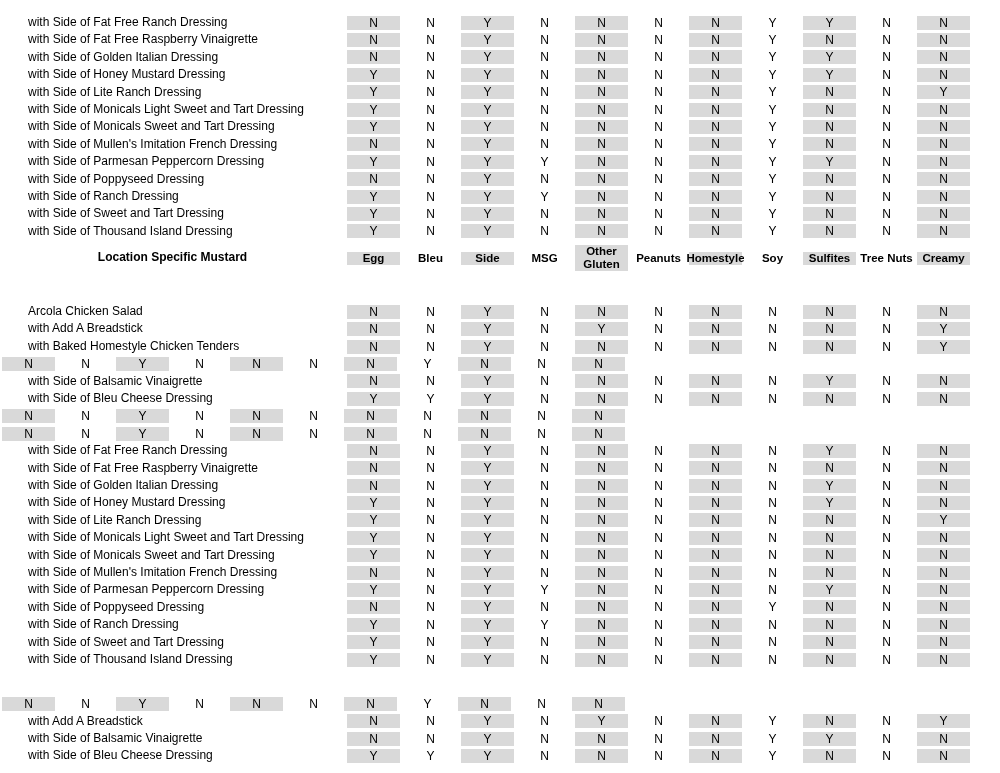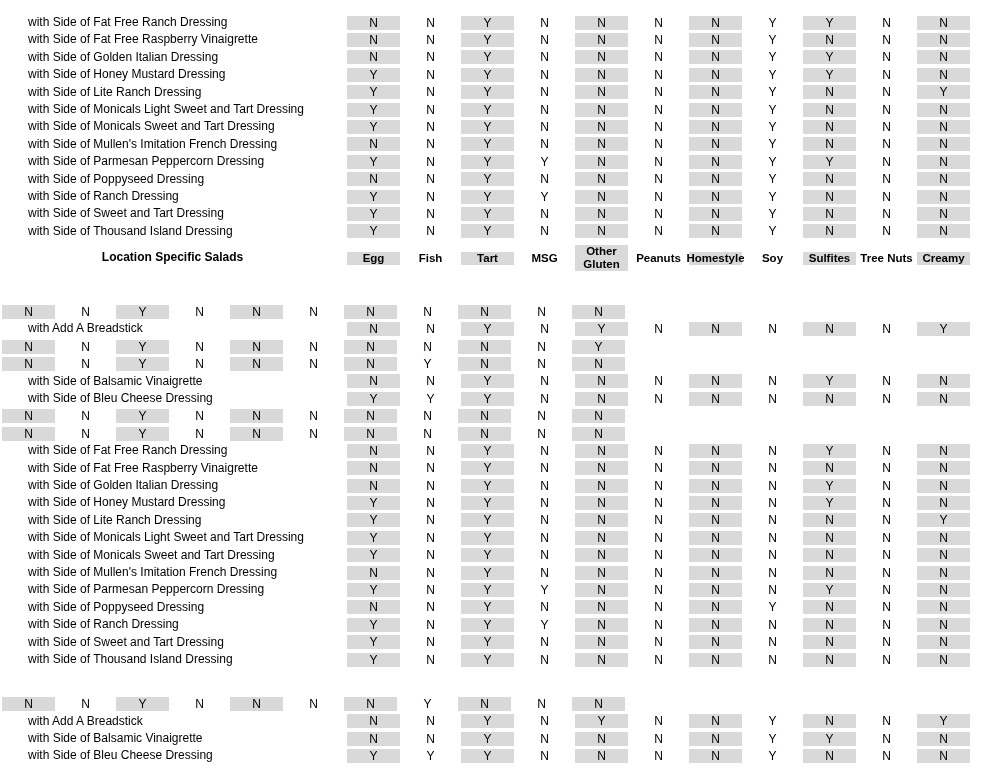--- a/index.html
+++ b/index.html
@@ -238,24 +238,24 @@
         <div class="cell shaded">N</div>
         <div class="cell">N</div>
         <div class="cell shaded">N</div>
         <div class="cell">Y</div>
         <div class="cell shaded">N</div>
         <div class="cell">N</div>
         <div class="cell shaded">N</div>
       </div>
     </div>
   <div class="row header-row" id="header-row">
-    <div class="name-cell">Location Specific Salads</div>
+    <div class="name-cell">Location Specific Mustard</div>
   <div class="cell shaded header-cell">Egg</div>
-      <div class="cell header-cell">Fish</div>
-      <div class="cell shaded header-cell">Tart</div>
+      <div class="cell header-cell">Bleu</div>
+      <div class="cell shaded header-cell">Side</div>
       <div class="cell header-cell">MSG</div>
       <div class="cell shaded header-cell">Other Gluten</div>
       <div class="cell header-cell">Peanuts</div>
       <div class="cell shaded header-cell">Homestyle</div>
       <div class="cell header-cell">Soy</div>
       <div class="cell shaded header-cell">Sulfites</div>
       <div class="cell header-cell">Tree Nuts</div>
       <div class="cell shaded header-cell">Creamy</div>
     </div>
   <div id="body-rows">
@@ -267,20 +267,21 @@
         <div class="cell"></div>
         <div class="cell shaded"></div>
         <div class="cell"></div>
         <div class="cell shaded"></div>
         <div class="cell"></div>
         <div class="cell shaded"></div>
         <div class="cell"></div>
         <div class="cell shaded"></div>
       </div>
       <div class="row">
+        <div class="name-cell">Arcola Chicken Salad</div>
         <div class="cell shaded">N</div>
         <div class="cell">N</div>
         <div class="cell shaded">Y</div>
         <div class="cell">N</div>
         <div class="cell shaded">N</div>
         <div class="cell">N</div>
         <div class="cell shaded">N</div>
         <div class="cell">N</div>
         <div class="cell shaded">N</div>
         <div class="cell">N</div>
@@ -294,20 +295,21 @@
         <div class="cell">N</div>
         <div class="cell shaded">Y</div>
         <div class="cell">N</div>
         <div class="cell shaded">N</div>
         <div class="cell">N</div>
         <div class="cell shaded">N</div>
         <div class="cell">N</div>
         <div class="cell shaded">Y</div>
       </div>
       <div class="row">
+        <div class="name-cell">with Baked Homestyle Chicken Tenders</div>
         <div class="cell shaded">N</div>
         <div class="cell">N</div>
         <div class="cell shaded">Y</div>
         <div class="cell">N</div>
         <div class="cell shaded">N</div>
         <div class="cell">N</div>
         <div class="cell shaded">N</div>
         <div class="cell">N</div>
         <div class="cell shaded">N</div>
         <div class="cell">N</div>

